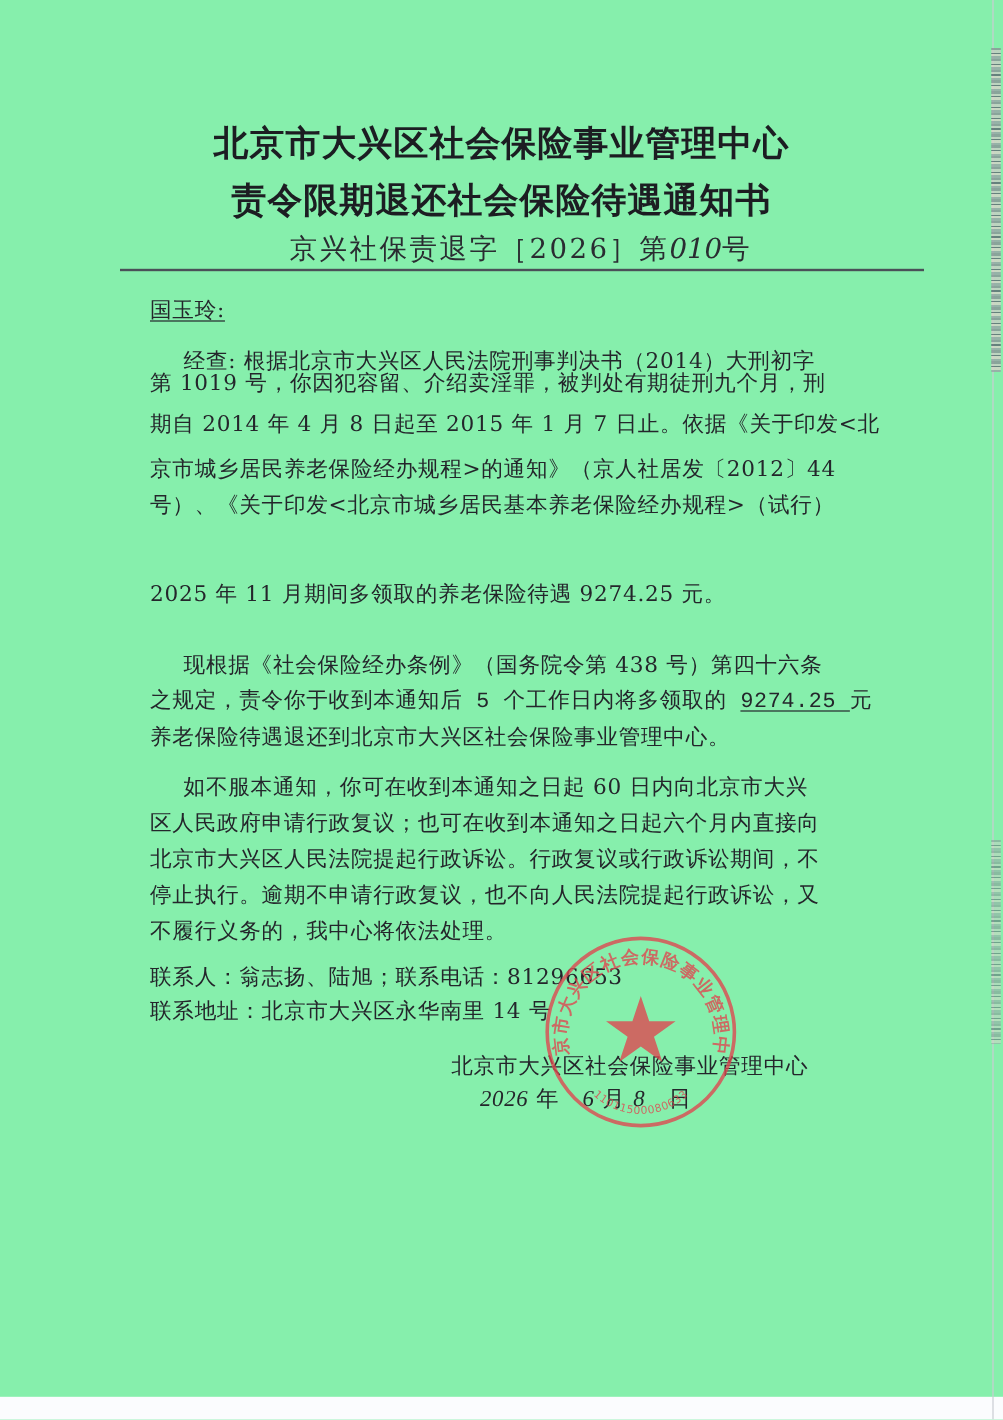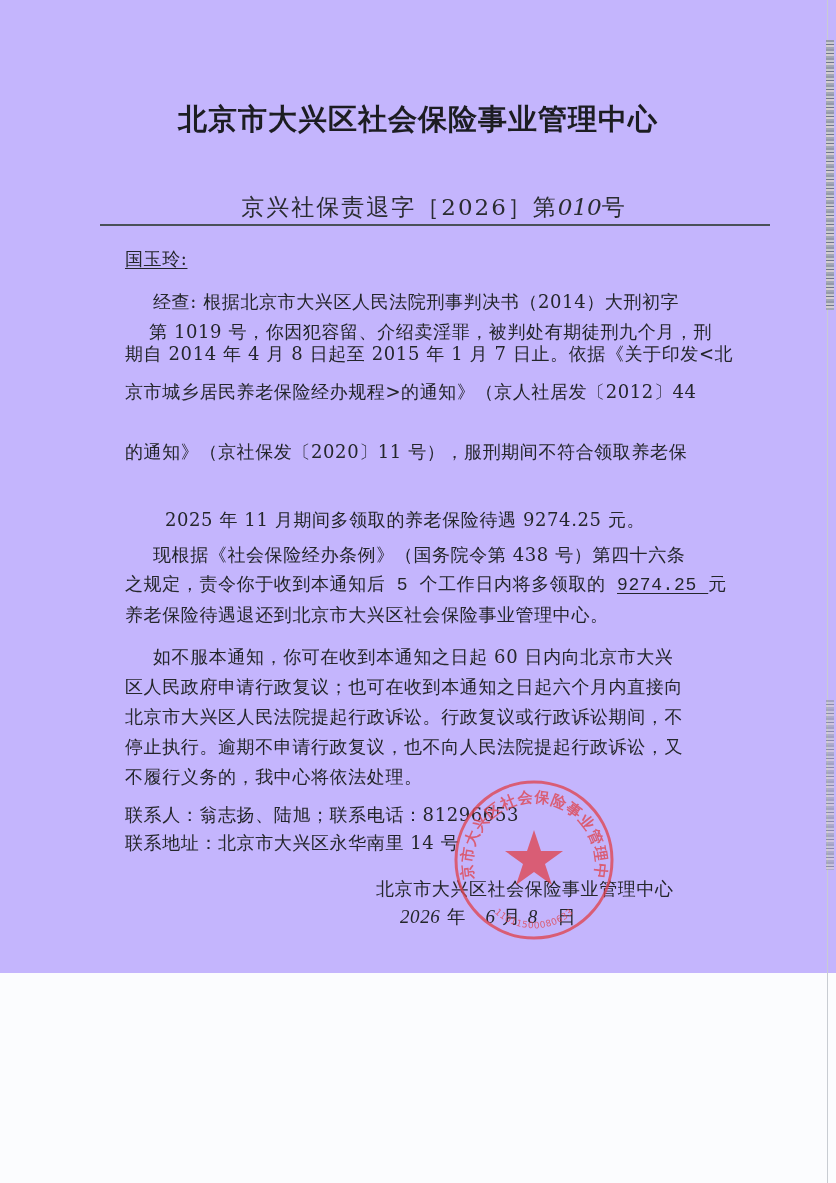--- a/index.html
+++ b/index.html
@@ -2,21 +2,21 @@
 <html><head>
 <meta charset="utf-8">
 <style>
   html, body { margin: 0; padding: 0; }
   body {
     width: 836px; height: 1183px; position: relative; overflow: hidden;
     background: #fbfcfe;
     font-family: "DejaVu Serif", "Liberation Serif", serif;
     color: #1d1f24;
   }
-  .page { position: absolute; left: 0; top: 0; width: 836px; height: 973px; background: #c4b5fd; }
+  .page { position: absolute; left: 0; top: 0; width: 836px; height: 1164px; background: #86efac; }
   .scan-strip {
     position: absolute; left: 826px; top: 40px; width: 8px; height: 270px;
     background: repeating-linear-gradient(180deg, #8a9296 0 2px, #c9cdc4 2px 4px, #5c6670 4px 5px, #d8d2c8 5px 7px, #9aa3a6 7px 9px);
     opacity: .8;
   }
   .scan-strip.s2 { top: 700px; height: 170px; opacity: .55; }
   .scan-edge { position: absolute; left: 827px; top: 0; width: 1px; height: 1183px; background: #c8ccd2; }
   .title {
     position: absolute; left: 0; width: 836px; text-align: center;
     font-family: "DejaVu Sans", "Liberation Sans", sans-serif; font-weight: bold;
@@ -43,33 +43,34 @@
 </style>
 </head>
 <body>
 
 <div class="page">
   <div class="scan-edge"></div>
   <div class="scan-strip"></div>
   <div class="scan-strip s2"></div>
 
   <div class="title t1">北京市大兴区社会保险事业管理中心</div>
+  <div class="title t2">责令限期退还社会保险待遇通知书</div>
   <div class="docno">
     <span>京兴社保责退字［2026］第</span><span class="hand">010</span><span>号</span>
   </div>
   <div class="divider"></div>
 
   <div class="line u" style="top:247px; width:auto;">国玉玲:</div>
 
   <div class="line indent" style="top:290px;">经查: 根据北京市大兴区人民法院刑事判决书（2014）大刑初字</div>
-  <div class="line" style="top:320px;margin-left:24px;">第 1019 号，你因犯容留、介绍卖淫罪，被判处有期徒刑九个月，刑</div>
+  <div class="line" style="top:308px;">第 1019 号，你因犯容留、介绍卖淫罪，被判处有期徒刑九个月，刑</div>
   <div class="line" style="top:342px;">期自 2014 年 4 月 8 日起至 2015 年 1 月 7 日止。依据《关于印发&lt;北</div>
   <div class="line" style="top:380px;">京市城乡居民养老保险经办规程&gt;的通知》（京人社居发〔2012〕44</div>
-  <div class="line" style="top:440px;">的通知》（京社保发〔2020〕11 号），服刑期间不符合领取养老保</div>
-  <div class="line" style="top:508px;text-align:center;">2025 年 11 月期间多领取的养老保险待遇 9274.25 元。</div>
+  <div class="line" style="top:410px;">号）、《关于印发&lt;北京市城乡居民基本养老保险经办规程&gt;（试行）</div>
+  <div class="line" style="top:484px;">2025 年 11 月期间多领取的养老保险待遇 9274.25 元。</div>
 
   <div class="line indent" style="top:543px;">现根据《社会保险经办条例》（国务院令第 438 号）第四十六条</div>
   <div class="line" style="top:573px;font-family:Liberation Mono, monospace;">
     <span>之规定，责令你于收到本通知后 5 个工作日内将多领取的 </span><span class="u">9274.25 </span><span>元</span>
   </div>
   <div class="line" style="top:603px;">养老保险待遇退还到北京市大兴区社会保险事业管理中心。</div>
 
   <div class="line indent" style="top:645px;">如不服本通知，你可在收到本通知之日起 60 日内向北京市大兴</div>
   <div class="line" style="top:675px;">区人民政府申请行政复议；也可在收到本通知之日起六个月内直接向</div>
   <div class="line" style="top:705px;">北京市大兴区人民法院提起行政诉讼。行政复议或行政诉讼期间，不</div>

